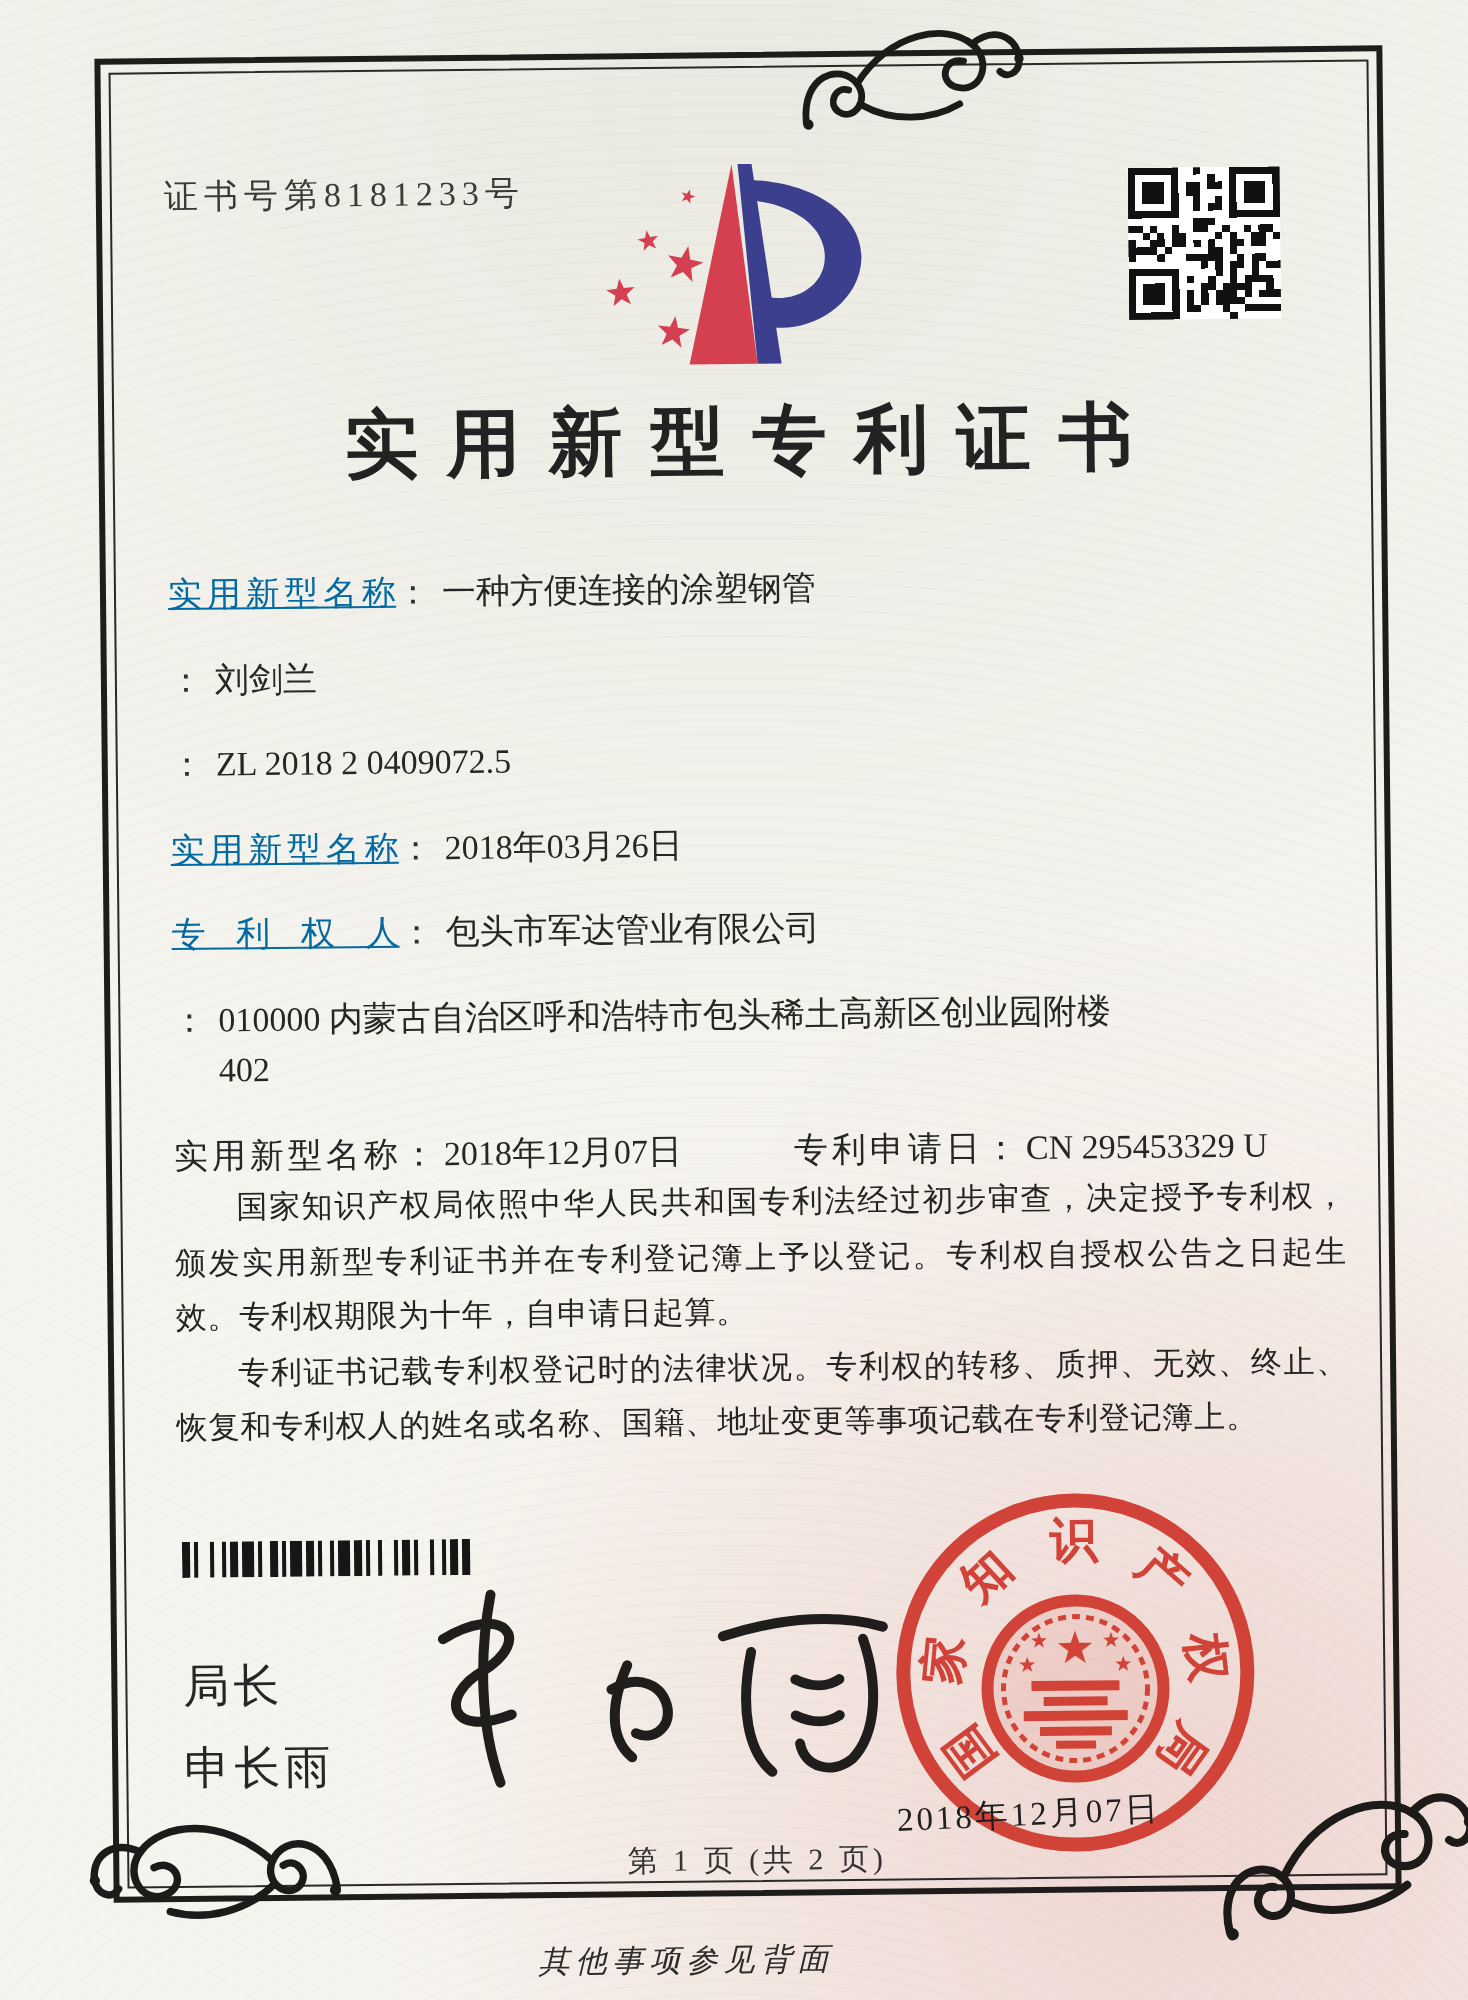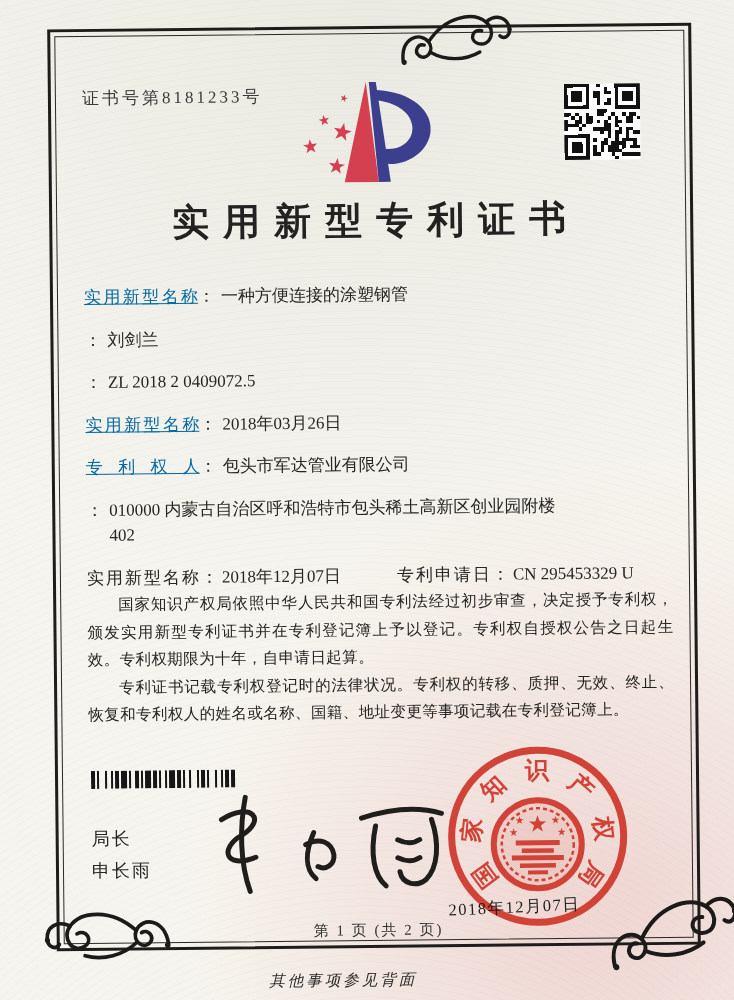--- a/index.html
+++ b/index.html
@@ -51,21 +51,21 @@
   .fvalue{flex:1 1 auto;color:#262626;}
   .grant-row{display:flex;font-size:17px;margin-top:2px;line-height:1.5;}
   .grant-pair{display:flex;}
   .grant-pair .glabel{letter-spacing:2px;}
   .grant-pair .gval{margin-left:4px;}
   .grant-gap{width:56px;}
   .paras{position:absolute;left:34px;top:562px;width:586px;font-size:15.5px;line-height:1.78;
     text-align:justify;color:#242424;letter-spacing:.4px;}
   .paras p{margin:0;text-indent:2em;}
   .barcode{position:absolute;left:36px;top:742px;width:196px;height:18px;}
-  .officer{position:absolute;left:36px;top:794px;font-size:18px;line-height:1.8;letter-spacing:2px;}
+  .officer{position:absolute;left:36px;top:794px;font-size:23px;line-height:1.8;letter-spacing:2px;}
   .signature{position:absolute;left:138px;top:748px;width:280px;height:140px;}
   .seal{position:absolute;left:388px;top:718px;width:188px;height:188px;opacity:.93;}
   .seal-date{
     position:absolute;left:392px;top:872px;font-size:16.5px;letter-spacing:1.5px;color:#1f1f1f;
     transform:rotate(-2deg);
   }
   .page-num{position:absolute;left:0;bottom:8px;width:100%;text-align:center;font-size:15px;letter-spacing:2px;color:#333;}
   .back-note{position:absolute;left:212px;top:944px;font-size:15.5px;letter-spacing:3px;color:#2c2c2c;font-style:italic;}
   svg{display:block;}
 </style>

